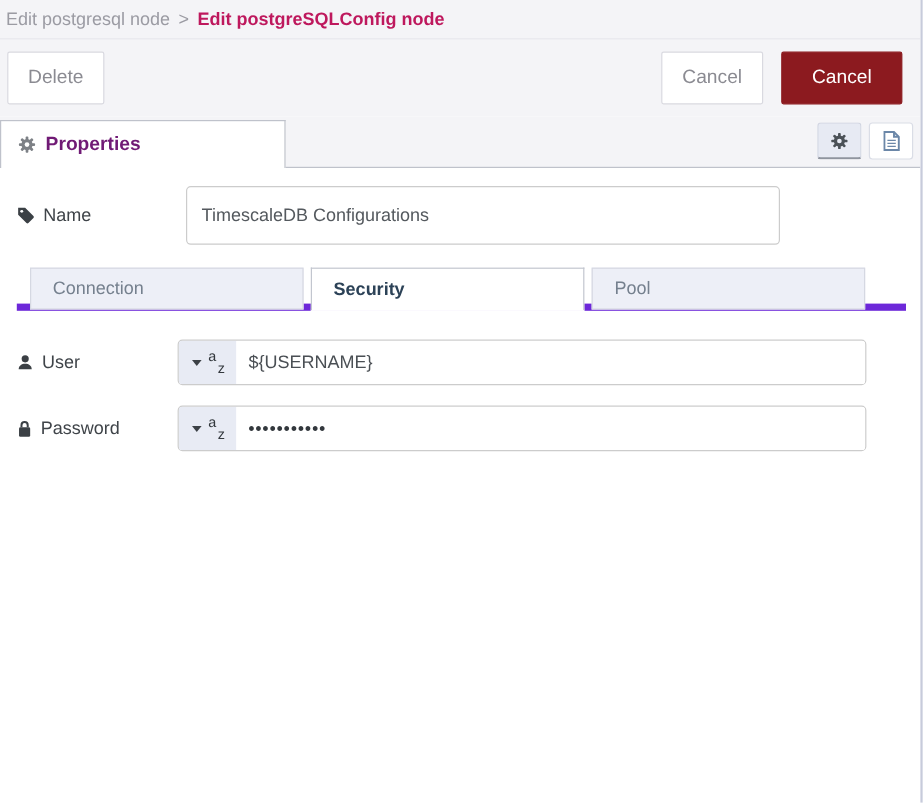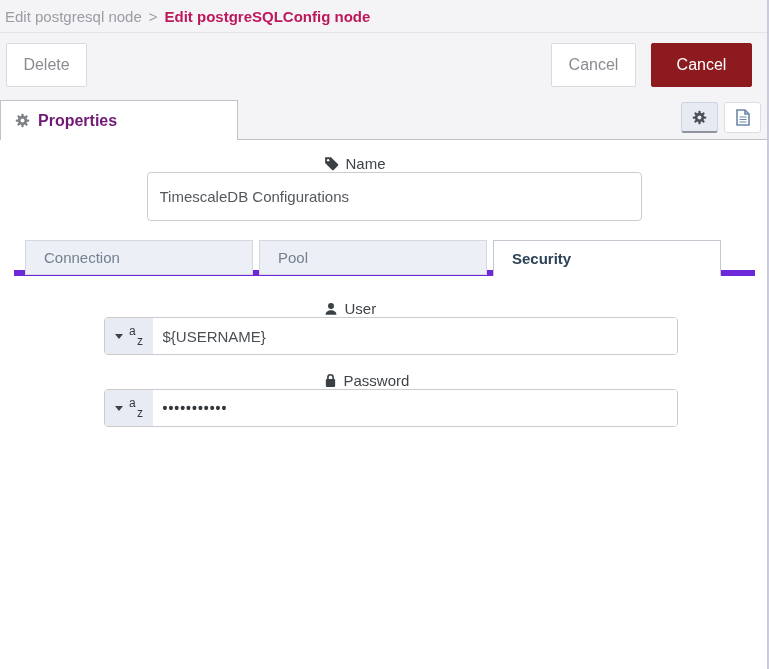--- a/index.html
+++ b/index.html
@@ -87,21 +87,20 @@
   .icon-btn.active {
     background: #e7eaf3;
     border-color: #d0d4e0;
     border-bottom: 2px solid #8f949e;
   }
   
   .content { padding-top: 15px; }
   .form-row {
     display: flex; align-items: center;
     margin-left: 14px;
-    flex-direction: column;
   }
   .row-name { margin-bottom: 19px; }
   .row-user { margin-top: 24px; }
   .row-password { margin-top: 17px; }
   .row-label {
     width: 134px;
     display: flex; align-items: center; gap: 7px;
     font-size: 15px; color: #3f4449;
   }
   .text-input {
@@ -256,25 +255,25 @@
         </span>
         <span>Name</span>
       </div>
       <input class="text-input name-input" type="text" value="TimescaleDB Configurations" style="">
     </div>
 
     <div class="subtabs">
       <div class="subtab">
         <span>Connection</span>
       </div>
+      <div class="subtab active">
+        <span>Security</span>
+      </div>
       <div class="subtab">
         <span>Pool</span>
-      </div>
-      <div class="subtab active">
-        <span>Security</span>
       </div>
     </div>
 
     <div class="form-row row-user">
       <div class="row-label">
         <span style="display:flex">
           <svg width="14" height="14" viewBox="0 0 16 16" fill="#3b4045">
             <circle cx="8" cy="4.6" r="3.4"></circle>
             <path d="M1.8 14.6 c0-3.4 2.8-5.2 6.2-5.2 s6.2 1.8 6.2 5.2 z"></path>
           </svg>

